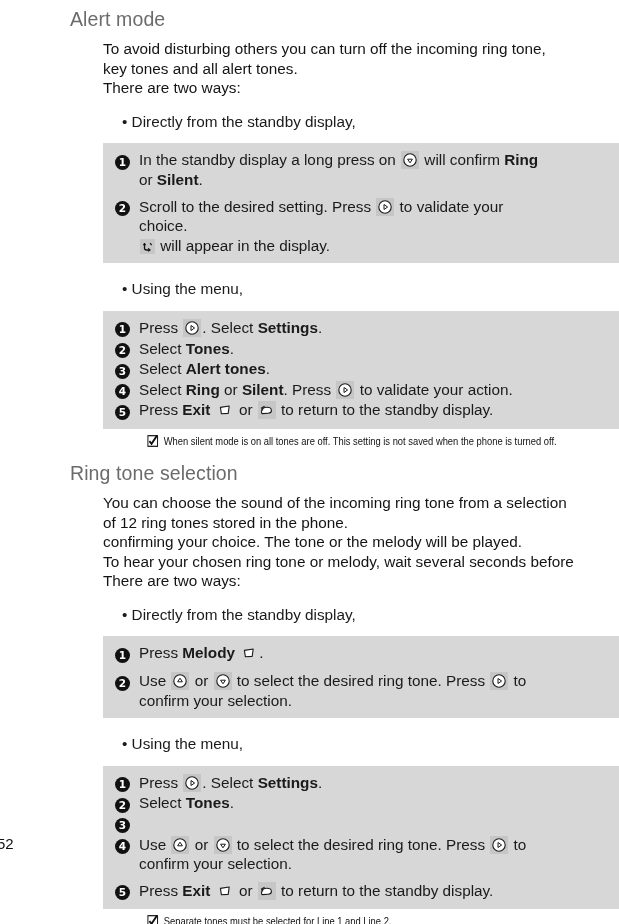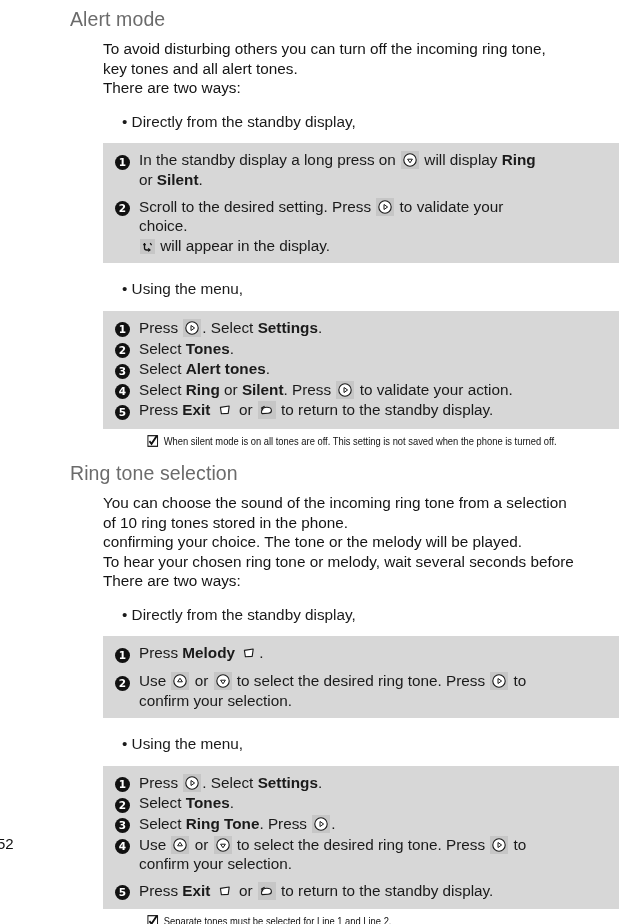--- a/index.html
+++ b/index.html
@@ -168,21 +168,21 @@
 
     <div class="step-row">
       <div class="step-num">
         <span class="num-circle">1</span>
       </div>
       <div class="step-body">
         <span class="ln">
           <span>In the standby display a long press on </span><span class="keyicon"><svg width="18" height="18" viewBox="0 0 18 18">
                 <circle cx="9" cy="9" r="6.2" fill="#ffffff" stroke="#1a1a1a" stroke-width="1.1"></circle>
                 <path d="M6.6 8.2 L11.4 8.2 L9 11.8 Z" fill="none" stroke="#1a1a1a" stroke-width="1"></path>
-              </svg></span><span> will display </span><b>Ring</b>
+              </svg></span><span> will confirm </span><b>Ring</b>
         </span>
         <span class="ln">
           <span>or </span><b>Silent</b><span>.</span>
         </span>
       </div>
     </div>
 
     <div class="step-gap"></div>
 
     <div class="step-row">
@@ -291,21 +291,21 @@
   </div>
 
   <div class="sp12"></div>
 
   <h2 class="section-heading">Ring tone selection</h2>
 
   <div class="sp8"></div>
 
   <p class="body-text">
     <span class="ln">You can choose the sound of the incoming ring tone from a selection</span>
-    <span class="ln">of 10 ring tones stored in the phone.</span>
+    <span class="ln">of 12 ring tones stored in the phone.</span>
     <span class="ln">confirming your choice. The tone or the melody will be played.</span>
     <span class="ln">To hear your chosen ring tone or melody, wait several seconds before</span>
     <span class="ln">There are two ways:</span>
   </p>
 
   <div class="sp10"></div>
 
   <p class="bullet-line">
     <span>• Directly from the standby display,</span>
   </p>
@@ -377,26 +377,20 @@
         <span class="num-circle">2</span>
       </div>
       <div class="step-body">
         <span>Select </span><b>Tones</b><span>.</span>
       </div>
     </div>
 
     <div class="step-row">
       <div class="step-num">
         <span class="num-circle">3</span>
-      </div>
-      <div class="step-body">
-        <span>Select </span><b>Ring Tone</b><span>. Press </span><span class="keyicon"><svg width="18" height="18" viewBox="0 0 18 18">
-              <circle cx="9" cy="9" r="6.2" fill="#ffffff" stroke="#1a1a1a" stroke-width="1.1"></circle>
-              <path d="M8.0 6.5 L8.0 11.5 L11.6 9 Z" fill="none" stroke="#1a1a1a" stroke-width="1"></path>
-            </svg></span><span>.</span>
       </div>
     </div>
 
     <div class="step-row">
       <div class="step-num">
         <span class="num-circle">4</span>
       </div>
       <div class="step-body">
         <span class="ln">
           <span>Use </span><span class="keyicon"><svg width="18" height="18" viewBox="0 0 18 18">

